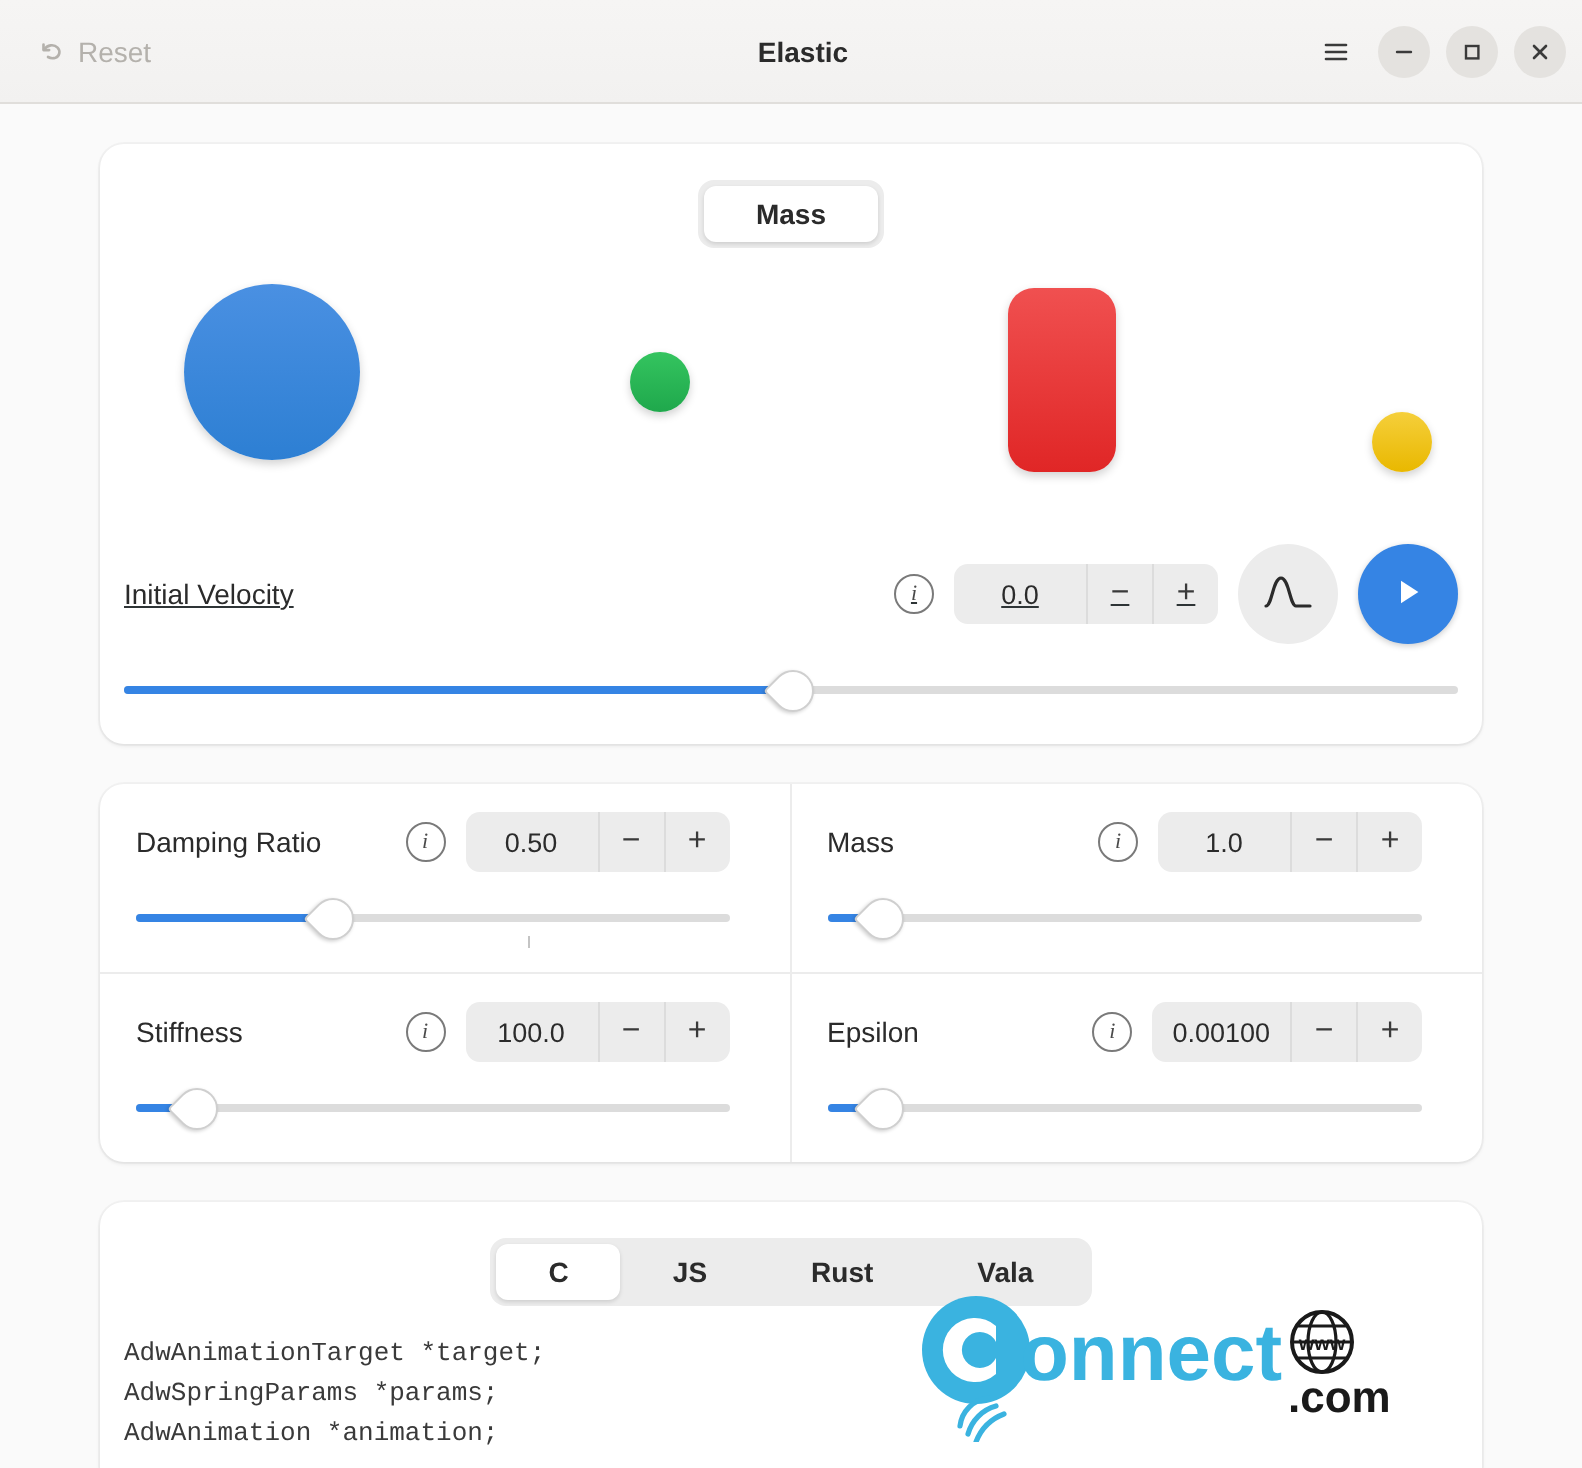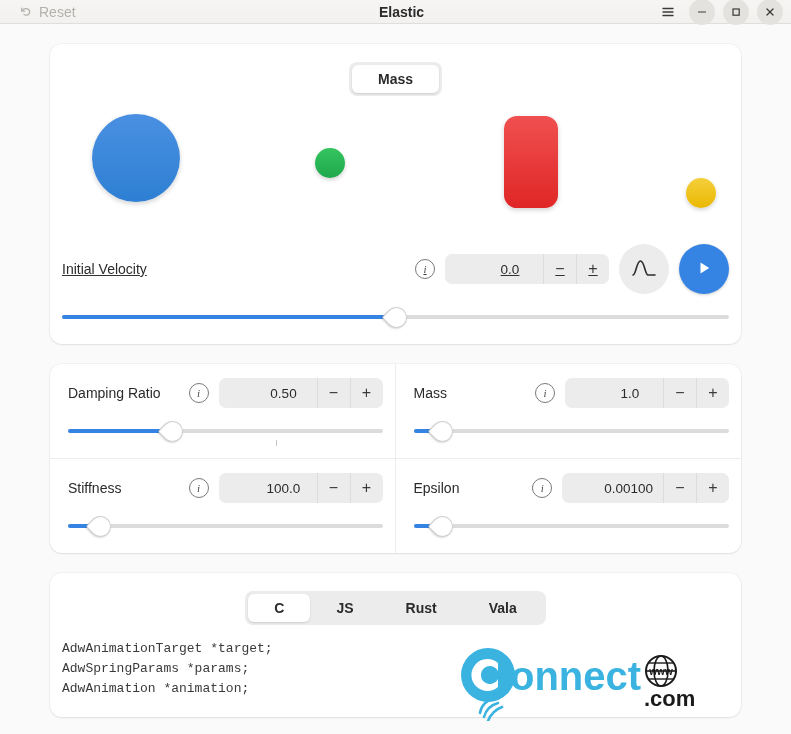--- a/index.html
+++ b/index.html
@@ -12,21 +12,21 @@
     background: #fafafa;
     font-family: "Liberation Sans", sans-serif;
     font-size: 14px;
     color: #2e3436;
     overflow: hidden;
     position: relative;
   }
 
   
   .titlebar {
-    height: 24px;
+    height: 52px;
     background: linear-gradient(#f6f5f4, #f2f1f0);
     border-bottom: 1px solid #e0dedb;
     display: flex;
     align-items: center;
     padding: 0 8px;
     box-sizing: border-box;
     position: relative;
   }
   .reset-btn {
     display: flex;
@@ -179,21 +179,20 @@
     height: 30px;
   }
   .spin-value {
     min-width: 46px;
     display: flex;
     align-items: center;
     justify-content: center;
     padding: 0 10px;
     font-size: 13.5px;
     color: #2b2b2b;
-    margin-left: 32px;
   }
   .spin-btn {
     width: 32px;
     display: flex;
     align-items: center;
     justify-content: center;
     font-size: 16px;
     color: #3a3a3a;
     border-left: 1px solid #dcdcdc;
     cursor: default;
@@ -253,21 +252,21 @@
   .play-btn {
     background: #3584e4;
     box-shadow: 0 1px 3px rgba(0,0,0,0.2);
   }
 
   
   .params-grid {
     display: grid;
     grid-template-columns: 1fr 1fr;
   }
-  .param-cell { padding: 14px 12px 16px 18px; }
+  .param-cell { padding: 14px 30px 16px 18px; }
   .param-cell.br { border-right: 1px solid #ececec; }
   .param-cell.bb { border-bottom: 1px solid #ececec; }
 
   
   .code-card { padding-bottom: 0; }
   .code-block {
     font-family: "Liberation Mono", monospace;
     font-size: 13px;
     color: #3a3a3a;
     line-height: 20px;

